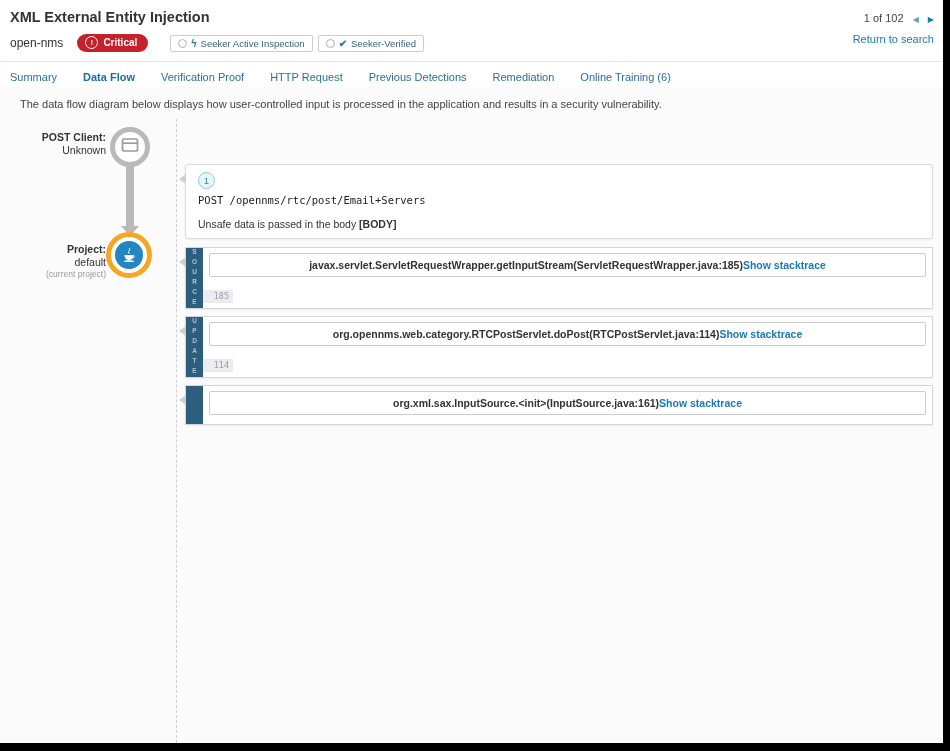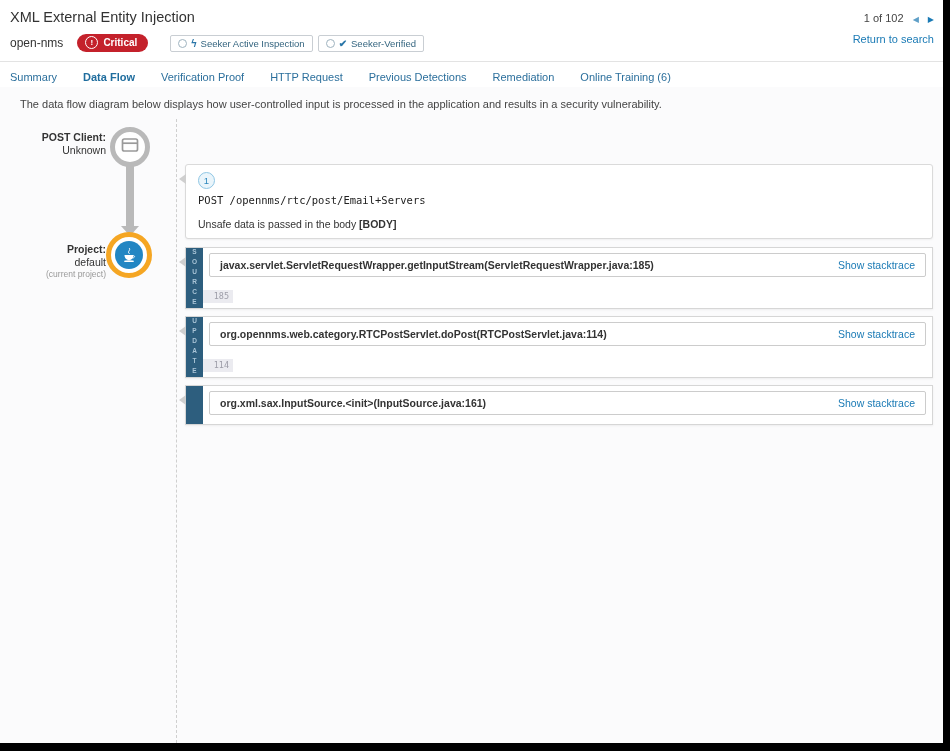--- a/index.html
+++ b/index.html
@@ -2,21 +2,21 @@
 <html><head>
 <meta charset="utf-8">
 <style>
   html,body{margin:0;padding:0;}
   body{width:950px;height:751px;position:relative;overflow:hidden;background:#ffffff;
        font-family:"Liberation Sans",sans-serif;-webkit-font-smoothing:antialiased;}
   .mono,.tk,.step-request,.mseg,.gut{font-family:"DejaVu Sans Mono",monospace;}
 
   
   .topbar{position:relative;padding:9px 12px 9px 10px;background:#fff;border-bottom:1px solid #e3e3e3;}
-  .page-title{font-size:14.5px;font-weight:normal;color:#333;margin:0 0 9px 0;}
+  .page-title{font-size:14.5px;font-weight:bold;color:#333;margin:0 0 9px 0;}
   .meta-row{display:flex;align-items:center;}
   .project-name{font-size:12px;color:#333;margin-right:14px;}
   .critical-badge{background:#c4212b;color:#fff;border-radius:10px;padding:2px 11px 3px 8px;
       font-size:10px;font-weight:bold;display:inline-flex;align-items:center;gap:5px;margin-right:22px;}
   .crit-icon{width:11px;height:11px;border:1px solid #fff;border-radius:50%;font-size:8px;
       line-height:11px;text-align:center;font-weight:bold;}
   .pill{border:1px solid #c9ced3;border-radius:2px;padding:2px 7px;font-size:9.5px;color:#33647f;
       display:inline-flex;align-items:center;gap:4px;background:#fff;margin-right:5px;cursor:pointer;}
   .pill .ring{width:7px;height:7px;border:1px solid #9fb3bf;border-radius:50%;display:inline-block;}
   .pill .glyph{color:#2a76a8;font-size:10px;line-height:10px;font-weight:bold;}
@@ -68,24 +68,24 @@
   .step-request{font-size:10.5px;color:#222;margin:2px 0 12px 0;}
   .step-body{font-size:10.5px;}
 
   
   .block{display:flex;border:1px solid #d6d6d6;background:#fff;margin-bottom:7px;position:relative;
       box-shadow:0 1px 2px rgba(0,0,0,.06);}
   .tagbar{width:17px;background:#2d5e7e;display:flex;align-items:center;justify-content:center;flex-shrink:0;}
   .vtext{writing-mode:vertical-rl;text-orientation:upright;letter-spacing:3px;font-size:6.5px;
       color:#a9c4d6;font-weight:bold;}
   .block-main{flex:1;display:flex;flex-direction:column;min-width:0;}
-  .block-header{display:flex;justify-content:space-between;align-items:center;margin:5px 6px;
+  .block-header{display:flex;justify-content:center;align-items:center;margin:5px 6px;
       border:1px solid #ccc;border-radius:2px;padding:5px 10px;background:#fff;}
   .hd-title{font-weight:bold;font-size:10.5px;color:#333;}
-  .stacktrace-link{color:#1a7ab5;font-weight:normal;font-size:10.5px;cursor:pointer;}
+  .stacktrace-link{color:#1a7ab5;font-weight:bold;font-size:10.5px;cursor:pointer;}
   .block-body{display:flex;flex-direction:column;padding-bottom:4px;}
   .row{display:flex;align-items:flex-end;}
   .gut{width:30px;background:#ebebf0;color:#9d9da8;font-size:8.5px;text-align:right;
       padding-right:4px;flex-shrink:0;box-sizing:border-box;}
   .row.code{line-height:13px;font-size:10.5px;}
   .row.code .content{padding-left:14px;white-space:pre;font-family:"DejaVu Sans Mono",monospace;}
   .row.dotsrow{line-height:10px;font-size:9px;}
   .row.note{margin:2px 0;}
   .row.note .gut{background:#efdeb5;}
   .row.note .content{background:#faf0d5;padding:6px 12px;font-size:10.5px;color:#333;flex:1;}

